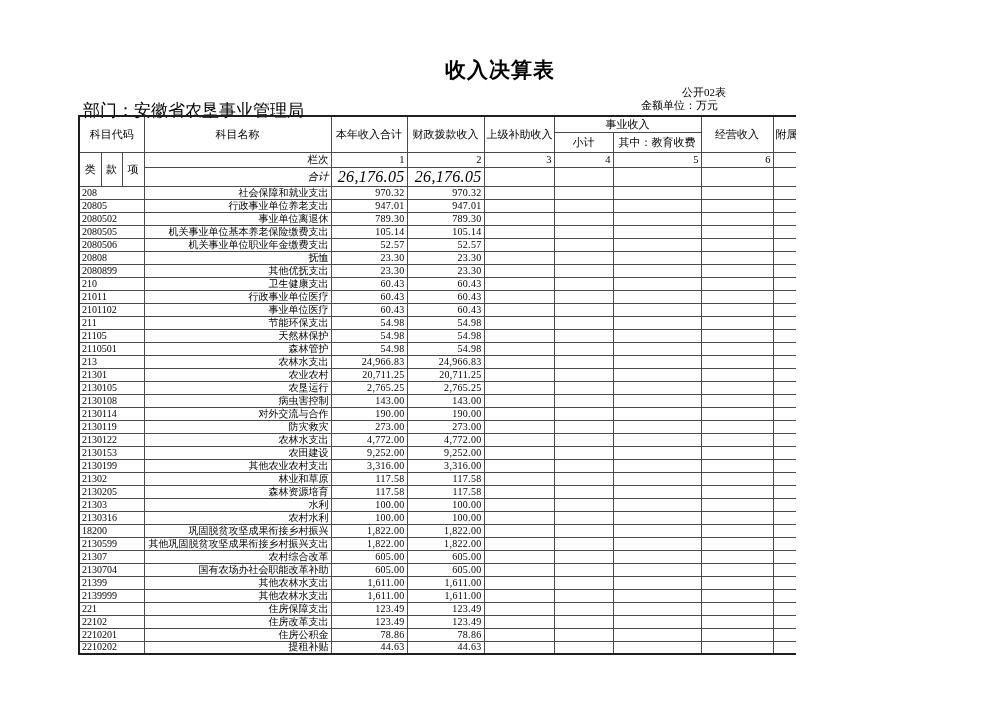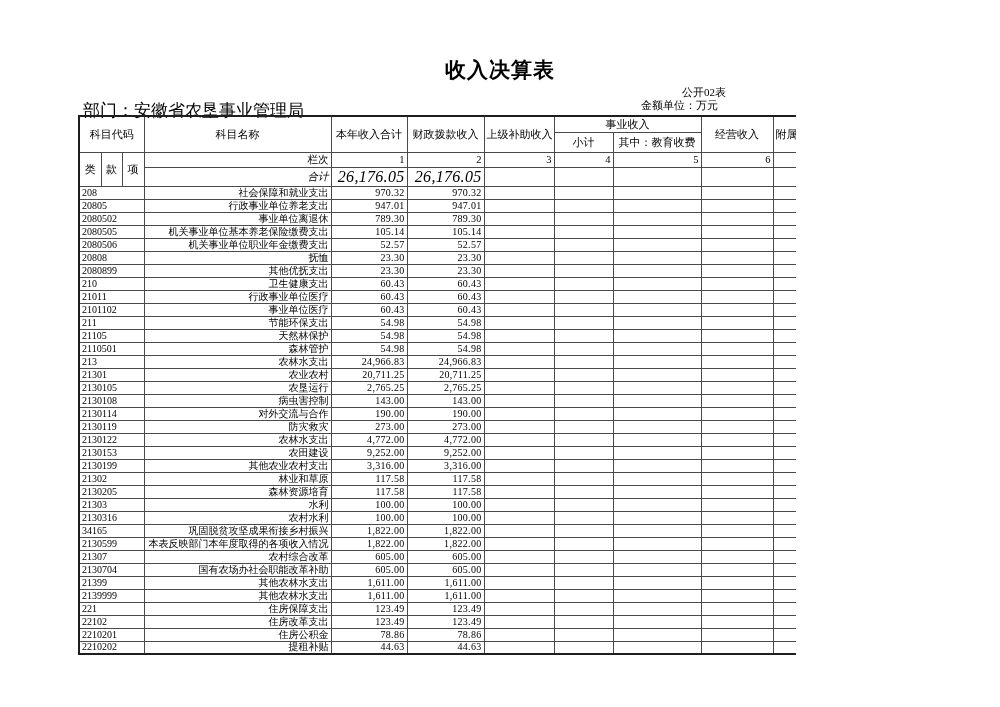--- a/index.html
+++ b/index.html
@@ -418,34 +418,34 @@
           <td class="num">100.00</td>
           <td class="num">100.00</td>
           <td class="num"></td>
           <td class="num"></td>
           <td class="num"></td>
           <td class="num"></td>
           <td class="num"></td>
           <td class="num"></td>
         </tr>
         <tr>
-          <td colspan="3" class="code">34165</td>
+          <td colspan="3" class="code">18200</td>
           <td class="name">巩固脱贫攻坚成果衔接乡村振兴</td>
           <td class="num">1,822.00</td>
           <td class="num">1,822.00</td>
           <td class="num"></td>
           <td class="num"></td>
           <td class="num"></td>
           <td class="num"></td>
           <td class="num"></td>
           <td class="num"></td>
         </tr>
         <tr>
           <td colspan="3" class="code">2130599</td>
-          <td class="name">本表反映部门本年度取得的各项收入情况</td>
+          <td class="name">其他巩固脱贫攻坚成果衔接乡村振兴支出</td>
           <td class="num">1,822.00</td>
           <td class="num">1,822.00</td>
           <td class="num"></td>
           <td class="num"></td>
           <td class="num"></td>
           <td class="num"></td>
           <td class="num"></td>
           <td class="num"></td>
         </tr>
         <tr>

